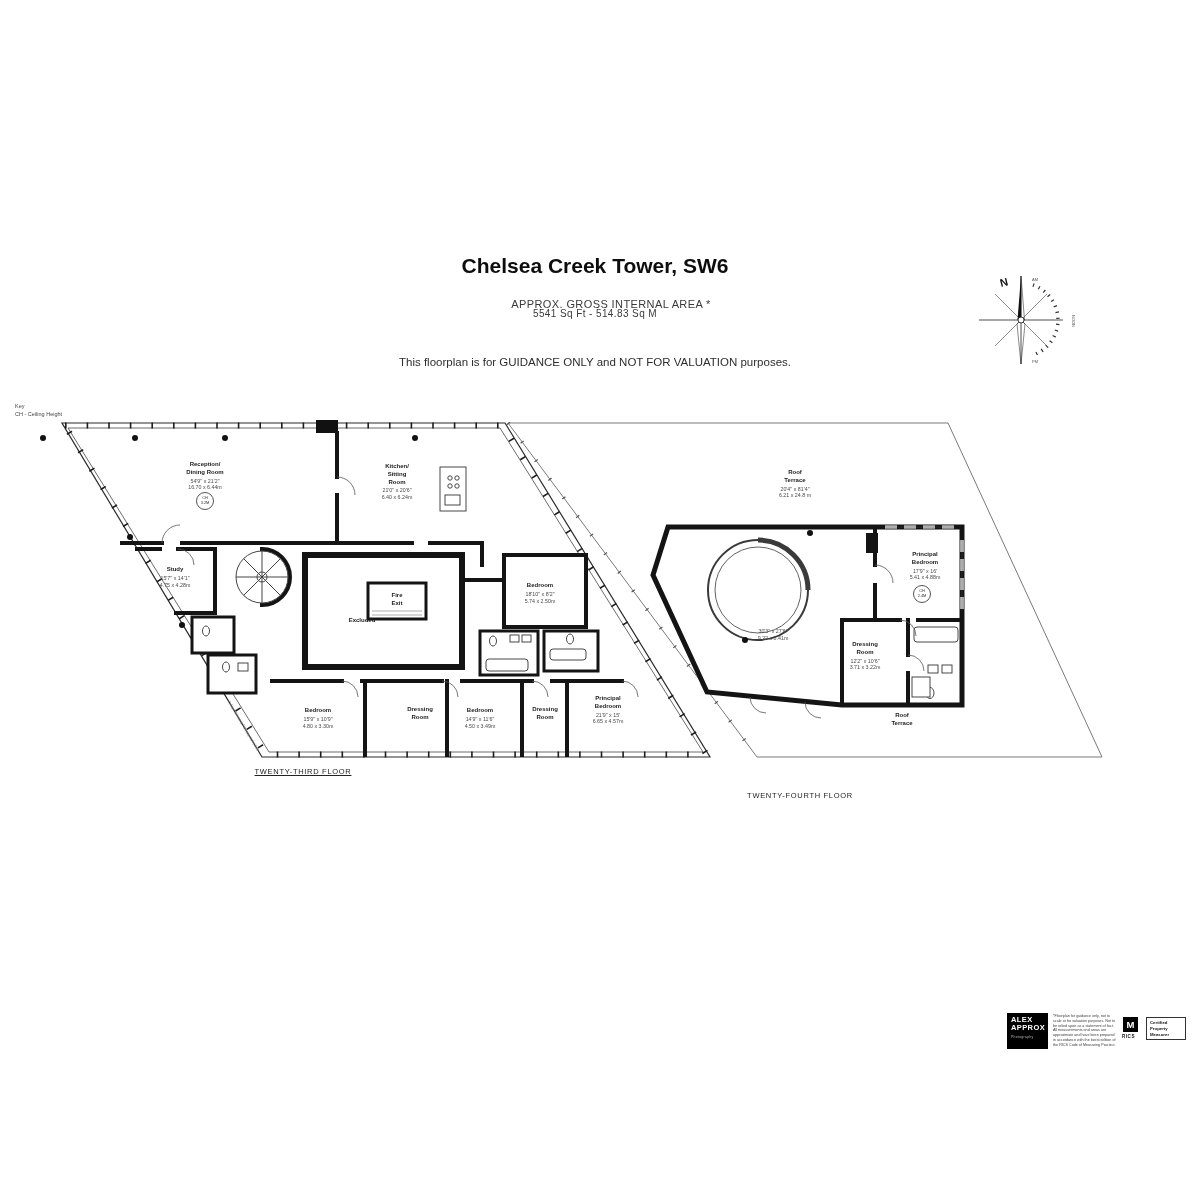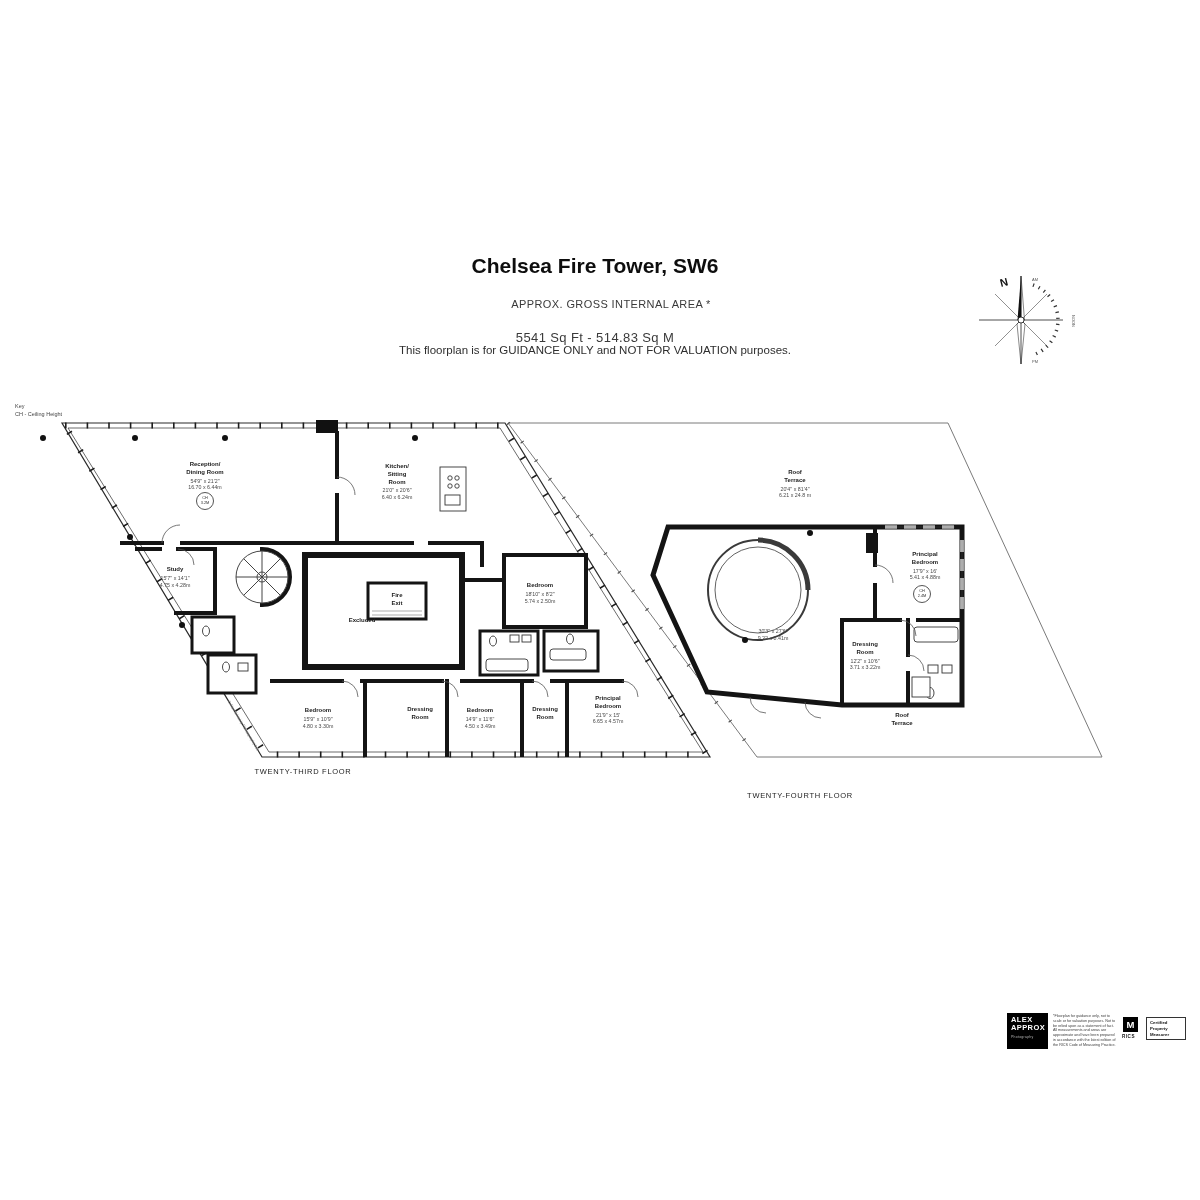--- a/index.html
+++ b/index.html
@@ -4,22 +4,22 @@
 <style>
   html,body { margin:0; padding:0; background:#ffffff; }
   body { width:1200px; height:1200px; font-family:"Liberation Sans", sans-serif; }
   .page { position:relative; width:1200px; height:1200px; background:#fff; overflow:hidden; }
   .abs { position:absolute; }
   .centered { left:0; width:1190px; text-align:center; }
   .pre { white-space:pre-line; }
 
   .title { top:254px; font-size:21px; font-weight:bold; color:#0d0d0d; }
   .area-label { top:298px; font-size:11px; color:#3a3a3a; letter-spacing:0.4px;margin-left:16px; }
-  .area-value { top:330px; font-size:13px; color:#3a3a3a; letter-spacing:0.4px; }
-  .guidance { top:344px; font-size:11.5px; color:#2e2e2e; }
+  .area-value { top:308px; font-size:10px; color:#3a3a3a; letter-spacing:0.4px; }
+  .guidance { top:356px; font-size:11.5px; color:#2e2e2e; }
 
   .key-block { left:15px; top:403px; font-size:5.5px; color:#444; line-height:1.45; }
 
   .room-label { position:absolute; transform:translate(-50%,-50%); text-align:center; }
   .room-name { display:block; font-size:6px; font-weight:bold; color:#1c1c1c; line-height:1.3; white-space:pre-line; }
   .room-dims { display:block; font-size:5.3px; color:#4a4a4a; line-height:1.3; margin-top:1px; white-space:pre-line; }
   .ch-circle { position:absolute; transform:translate(-50%,-50%); width:16px; height:16px; border:0.8px solid #555; border-radius:50%;
                display:flex; align-items:center; justify-content:center; font-size:3.9px; color:#333; text-align:center;
                line-height:1.25; white-space:pre-line; background:#fff; }
   .floor-label { position:absolute; transform:translateX(-50%); font-size:7.5px; letter-spacing:0.7px; color:#222; }
@@ -34,21 +34,21 @@
               display:flex; align-items:center; justify-content:center; }
   .rics-label { left:1122px; top:1034px; font-size:4.6px; font-weight:bold; color:#111; letter-spacing:0.5px; }
   .measurer-badge { left:1146px; top:1017px; width:40px; border:0.6px solid #333; padding:2px 3px; font-size:4.3px;
                     font-weight:bold; color:#111; line-height:1.35; box-sizing:border-box; }
 </style>
 </head>
 <body>
 
 <div class="page">
 
-  <div class="abs centered title">Chelsea Fire Tower, SW6</div>
+  <div class="abs centered title">Chelsea Creek Tower, SW6</div>
   <div class="abs centered area-label">APPROX. GROSS INTERNAL  AREA *</div>
   <div class="abs centered area-value">5541 Sq Ft  -  514.83 Sq M</div>
   <div class="abs centered guidance">This floorplan is for GUIDANCE ONLY and NOT FOR VALUATION purposes.</div>
 
   <div class="abs key-block">
     <div>Key</div>
     <div>CH - Ceiling Height</div>
   </div>
 
   <svg class="abs" style="left:973px; top:270px;" width="110" height="100" viewBox="0 0 110 100">
@@ -245,21 +245,21 @@
 
   <div class="room-label" style="left:608px; top:710px;">
     <span class="room-name">Principal
 Bedroom</span>
     <span class="room-dims">21'9" x 15'
 6.65 x 4.57m</span>
   </div>
 
   <div class="abs credit" style="left:230px; top:700px;">© Alex Winship Photography Ltd</div>
 
-  <div class="floor-label" style="left:303px; top:767px;">TWENTY-THIRD FLOOR</div>
+  <div class="floor-label" style="left:303px; top:767px;text-decoration:underline;">TWENTY-THIRD FLOOR</div>
 
   <div class="room-label" style="left:795px; top:484px;">
     <span class="room-name">Roof
 Terrace</span>
     <span class="room-dims">20'4" x 81'4"
 6.21 x 24.8 m</span>
   </div>
 
   <div class="room-label" style="left:925px; top:566px;">
     <span class="room-name">Principal

